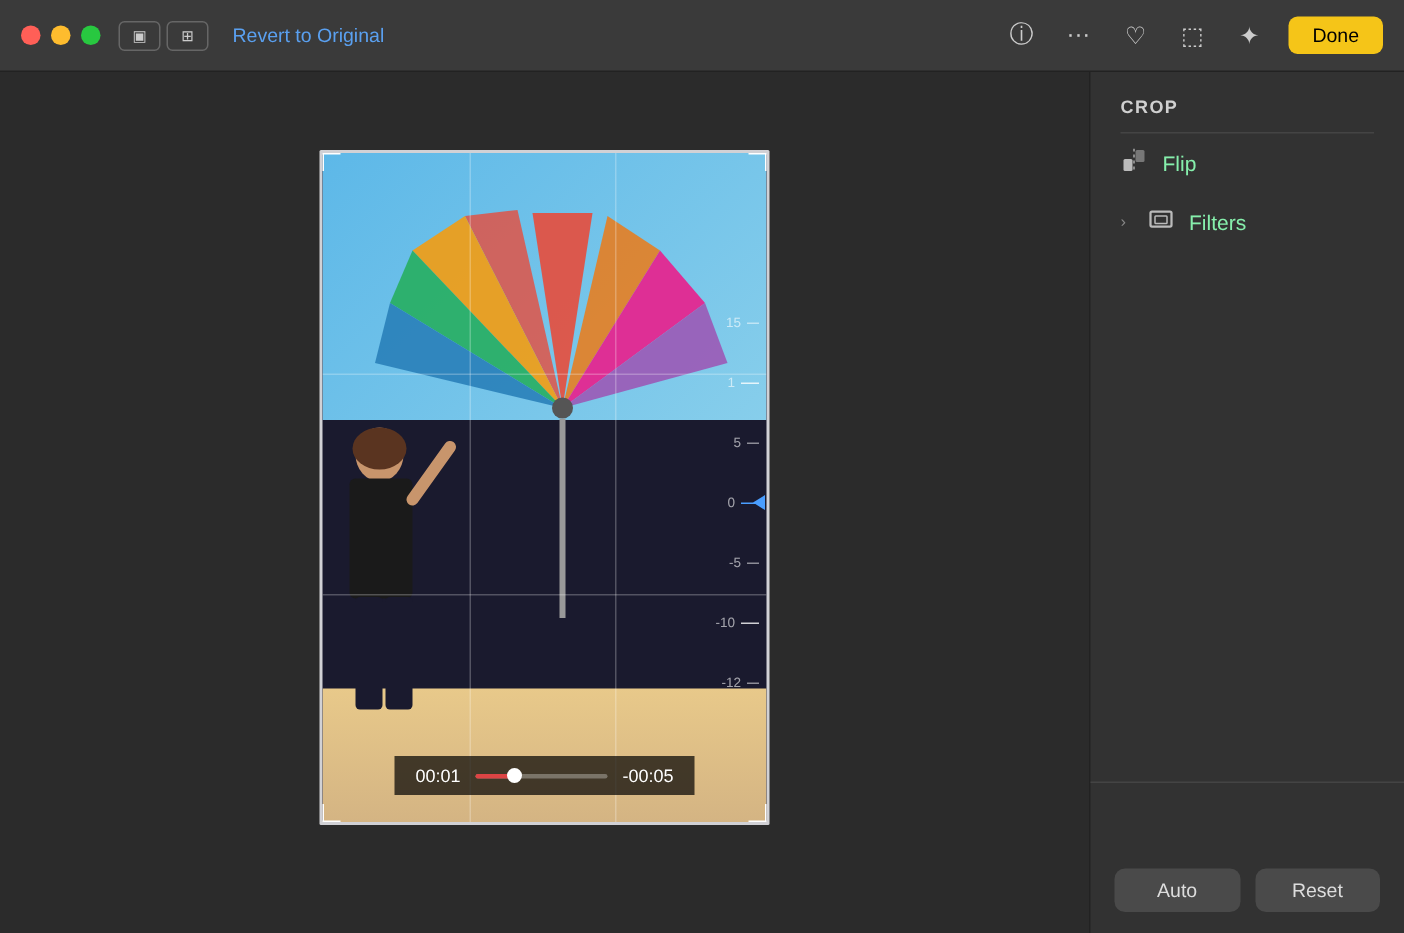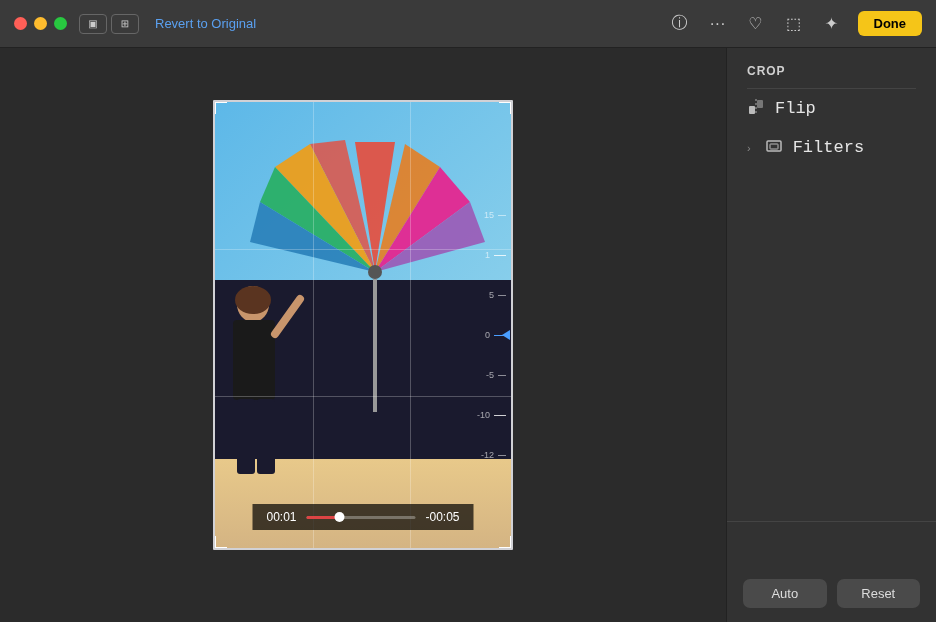--- a/index.html
+++ b/index.html
@@ -103,21 +103,21 @@
       height: 24px;
       display: flex;
       align-items: center;
       justify-content: center;
     }
     .done-btn {
       background: #f5c518;
       border: none;
       color: #000;
       font-size: 13px;
-      font-weight: 700;
+      font-weight: 400;
       border-radius: 6px;
       padding: 5px 16px;
       cursor: pointer;
     }
 
     
     .main {
       display: flex;
       width: 100%;
       height: calc(622px - 48px);
@@ -249,21 +249,21 @@
       position: absolute;
       bottom: 20px;
       left: 50%;
       transform: translateX(-50%);
       background: rgba(0,0,0,0.7);
       border-radius: 0;
       padding: 6px 14px;
       display: flex;
       align-items: center;
       gap: 10px;
-      width: 221px;
+      width: 200px;
     }
     .timeline-time {
       font-size: 12px;
       color: #fff;
       font-variant-numeric: tabular-nums;
     }
     .timeline-slider {
       flex: 1;
       height: 3px;
       background: rgba(255,255,255,0.3);
@@ -321,23 +321,22 @@
       cursor: pointer;
       gap: 10px;
     }
     .panel-item-icon {
       font-size: 14px;
       color: #ccc;
       width: 18px;
       text-align: center;
     }
     .panel-item-label {
-      font-size: 17px;
-      color: #e5e5e5;
-      font-family: Liberation Mono, monospace;
+      font-size: 14px;
+      color: #86efac;
     }
     .panel-item-chevron {
       margin-left: auto;
       font-size: 11px;
       color: #888;
     }
 
     .panel-bottom {
       margin-top: auto;
       padding: 14px 16px;

